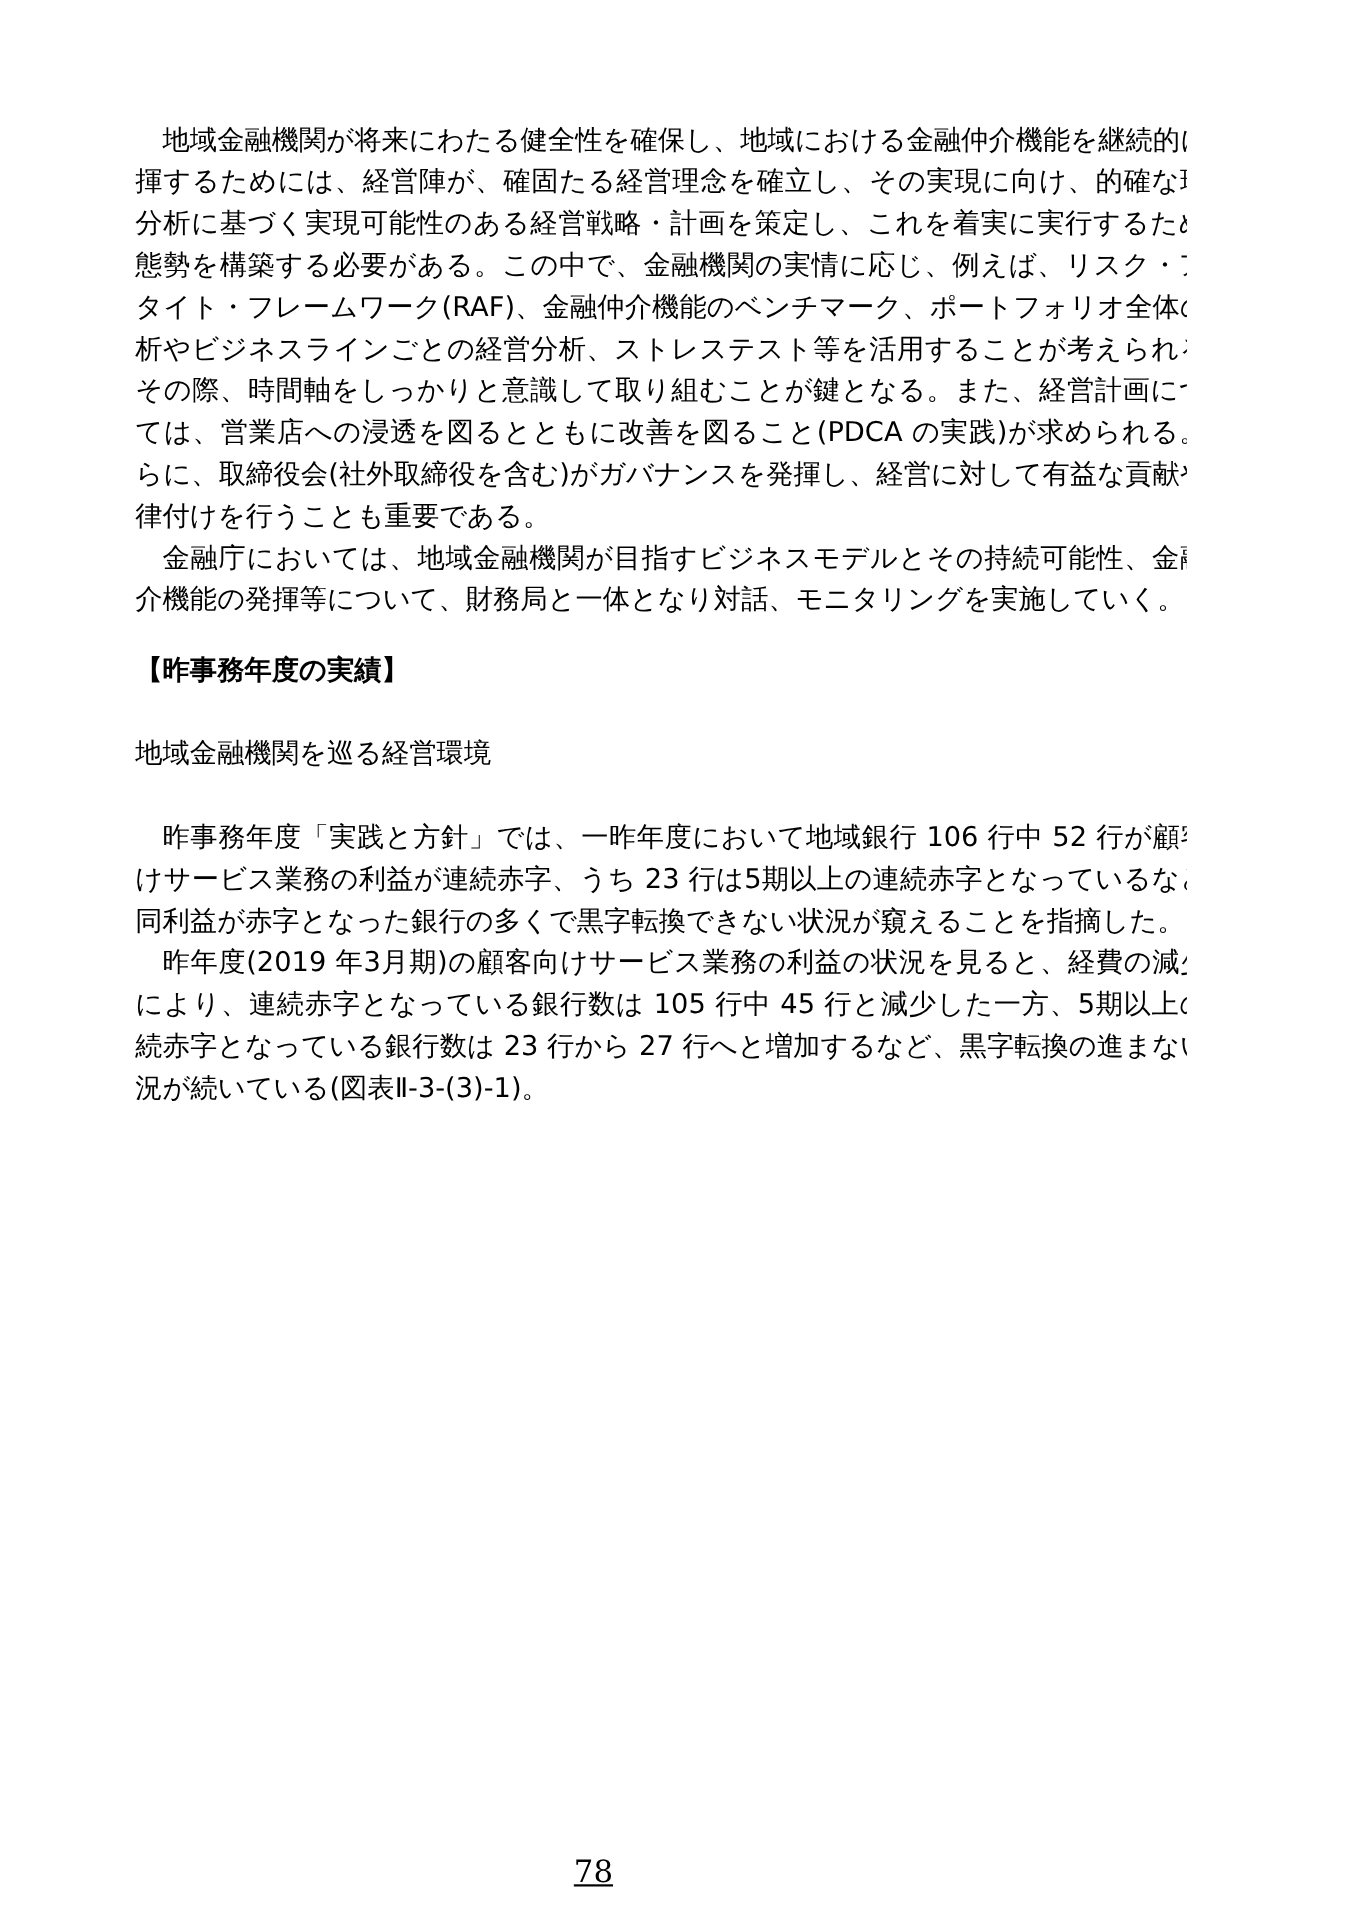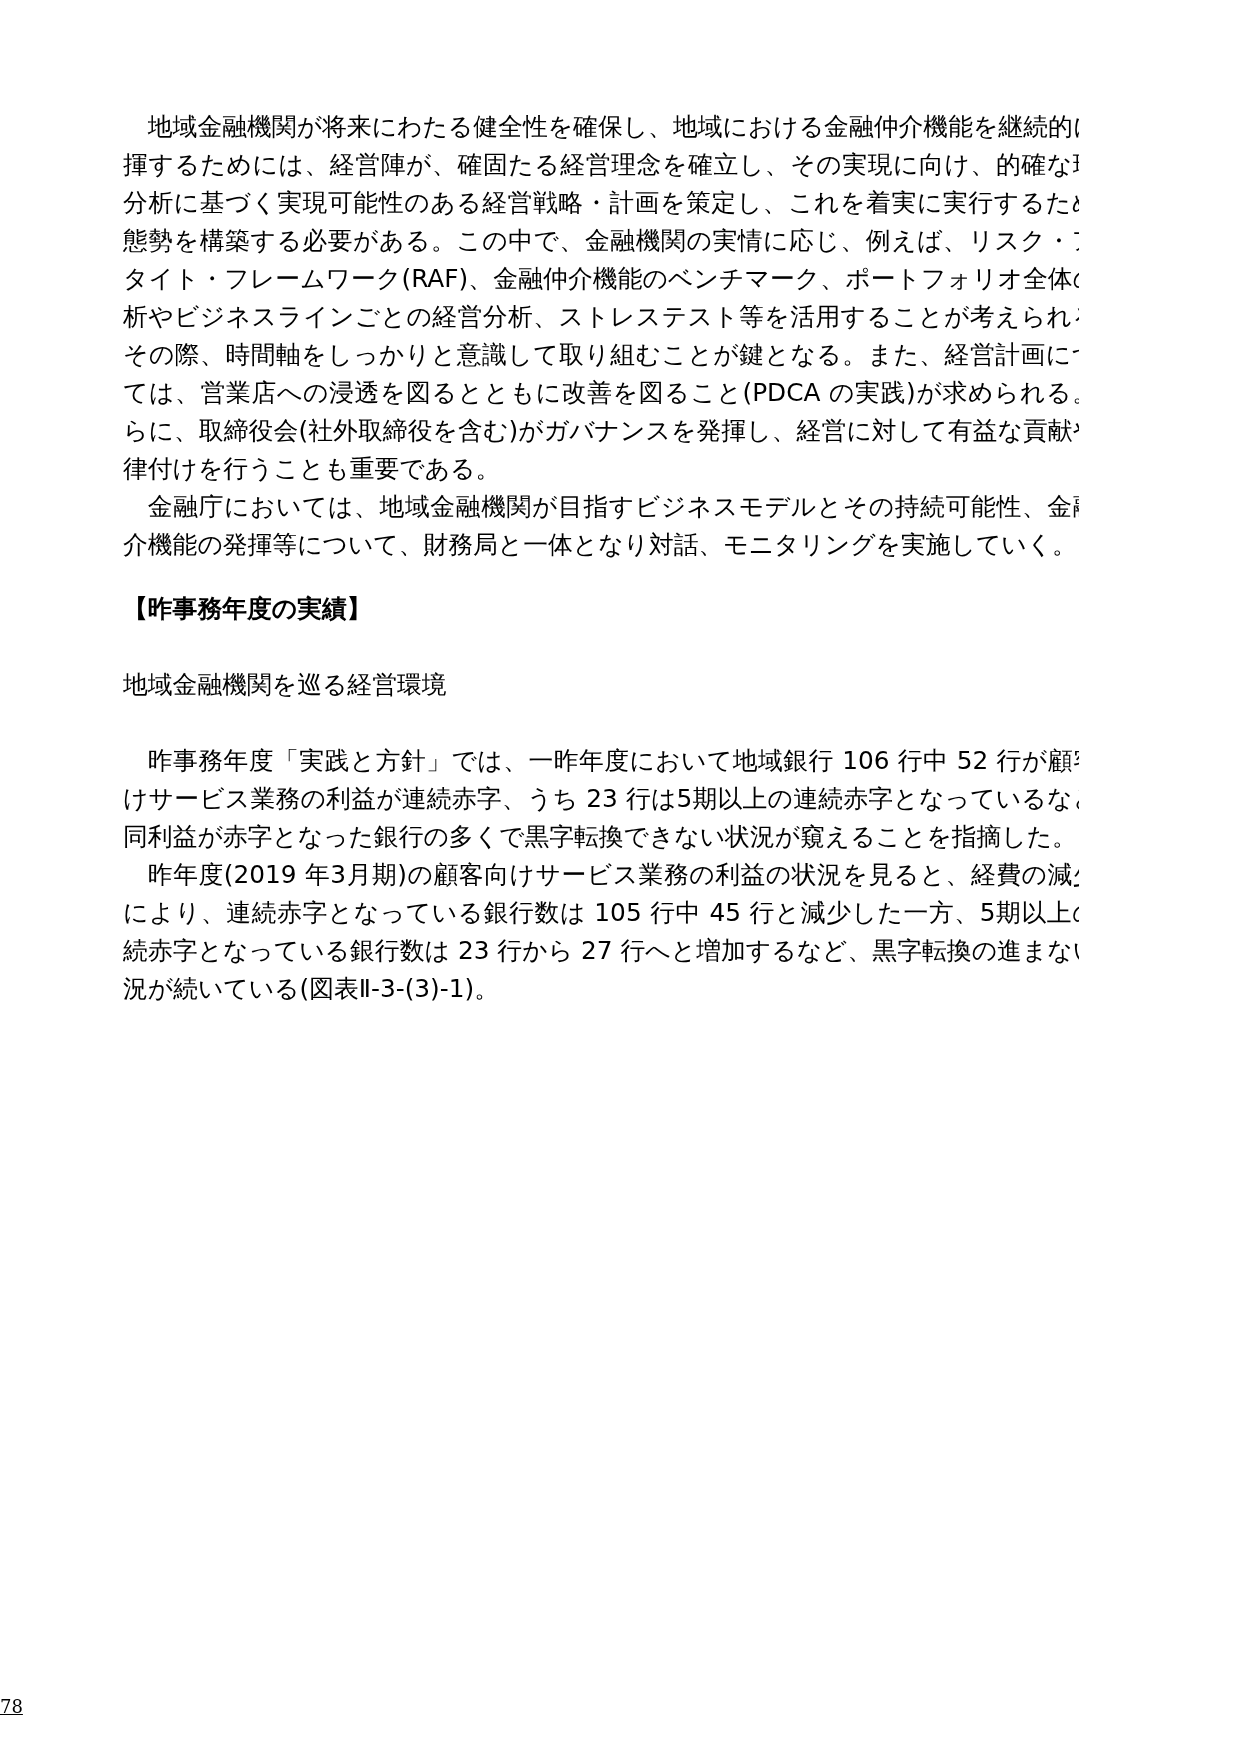--- a/index.html
+++ b/index.html
@@ -43,22 +43,23 @@
     font-size: 24.8px;
     line-height: 38px;
     font-weight: normal;
     text-indent: 0;
   }
   .page-number {
     position: absolute;
     bottom: 38px;
     left: 0;
     right: 0;
+    text-align: center;
     font-family: "DejaVu Serif", serif;
-    font-size: 18px;
+    font-size: 28px;
     line-height: 1;
     text-decoration: underline;
   }
 </style>
 </head>
 <body>
 
 <div class="page">
   <div class="content">
     <p class="body-para">地域金融機関が将来にわたる健全性を確保し、地域における金融仲介機能を継続的に発揮するためには、経営陣が、確固たる経営理念を確立し、その実現に向け、的確な現状分析に基づく実現可能性のある経営戦略・計画を策定し、これを着実に実行するための態勢を構築する必要がある。この中で、金融機関の実情に応じ、例えば、リスク・アペタイト・フレームワーク(RAF)、金融仲介機能のベンチマーク、ポートフォリオ全体の分析やビジネスラインごとの経営分析、ストレステスト等を活用することが考えられる。その際、時間軸をしっかりと意識して取り組むことが鍵となる。また、経営計画については、営業店への浸透を図るとともに改善を図ること(PDCA の実践)が求められる。さらに、取締役会(社外取締役を含む)がガバナンスを発揮し、経営に対して有益な貢献や規律付けを行うことも重要である。</p>

